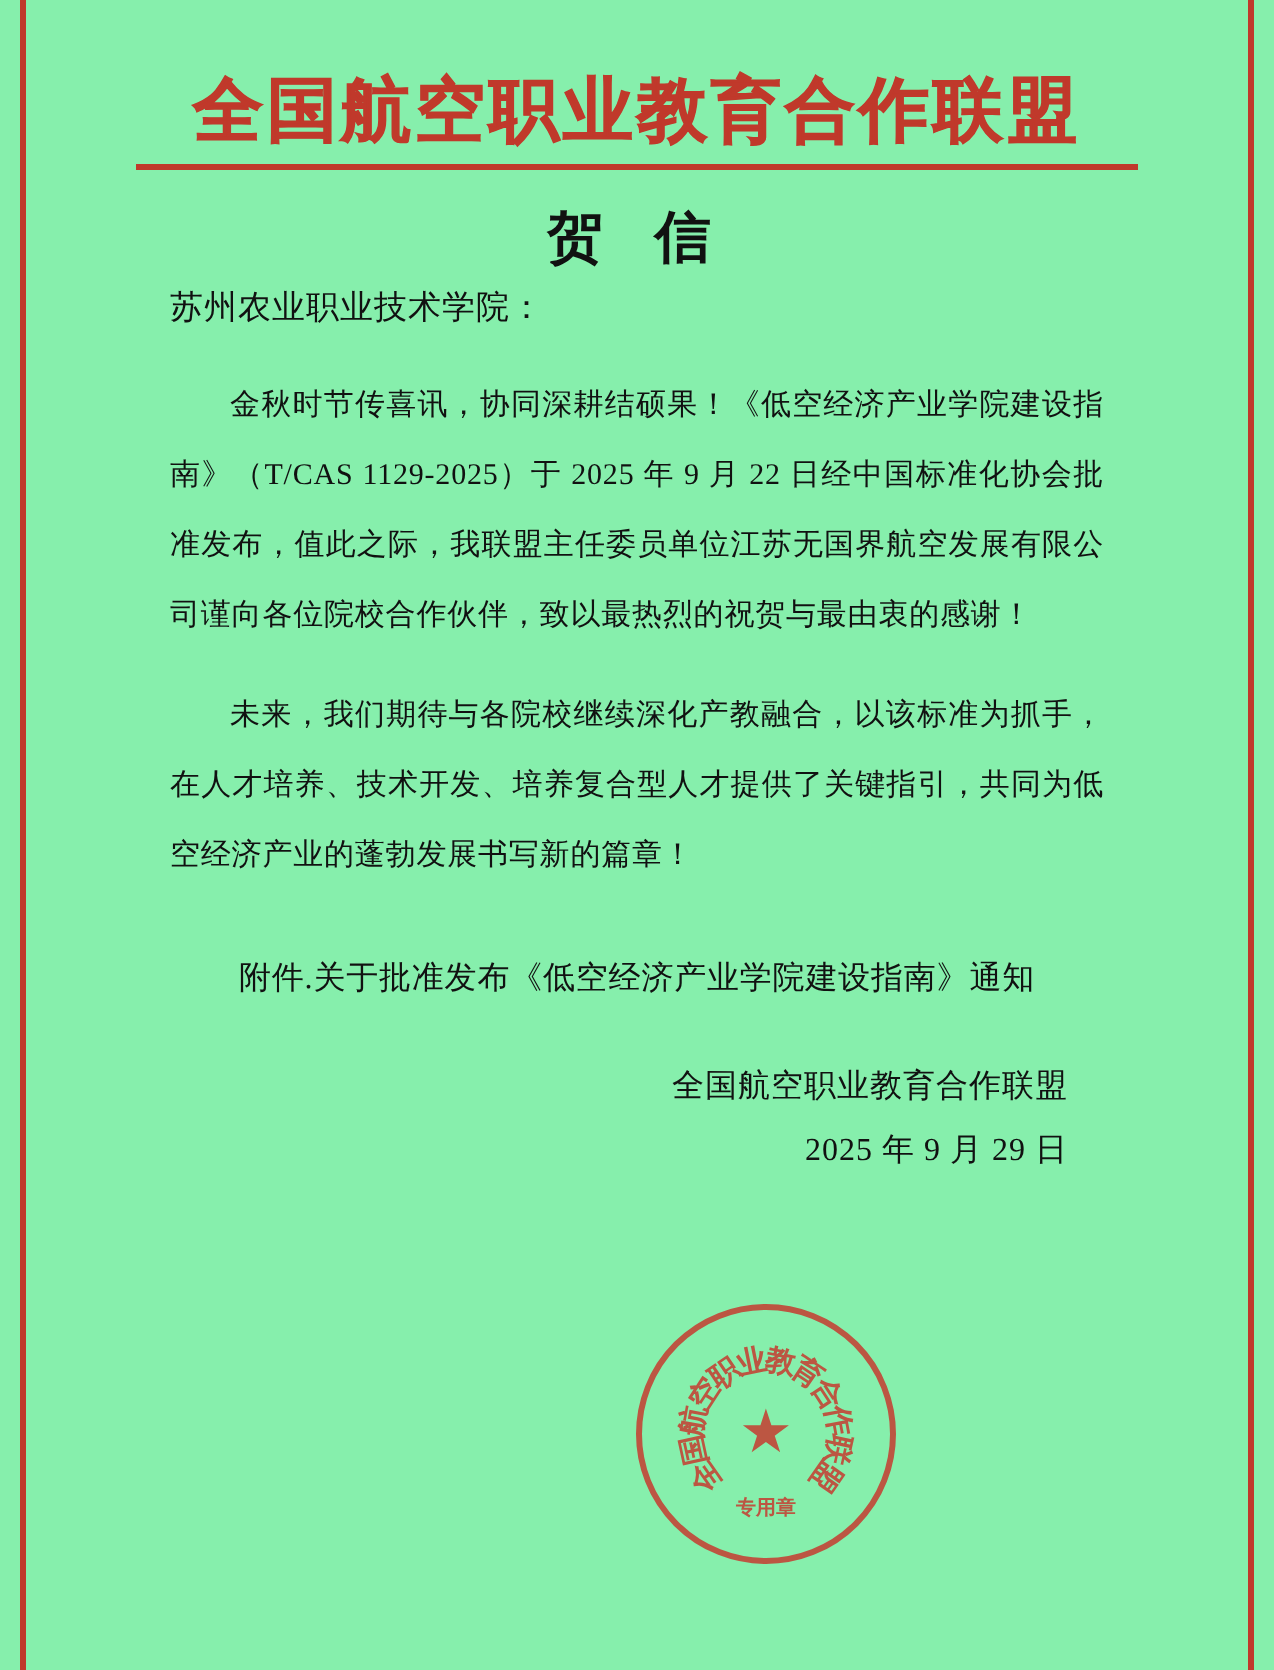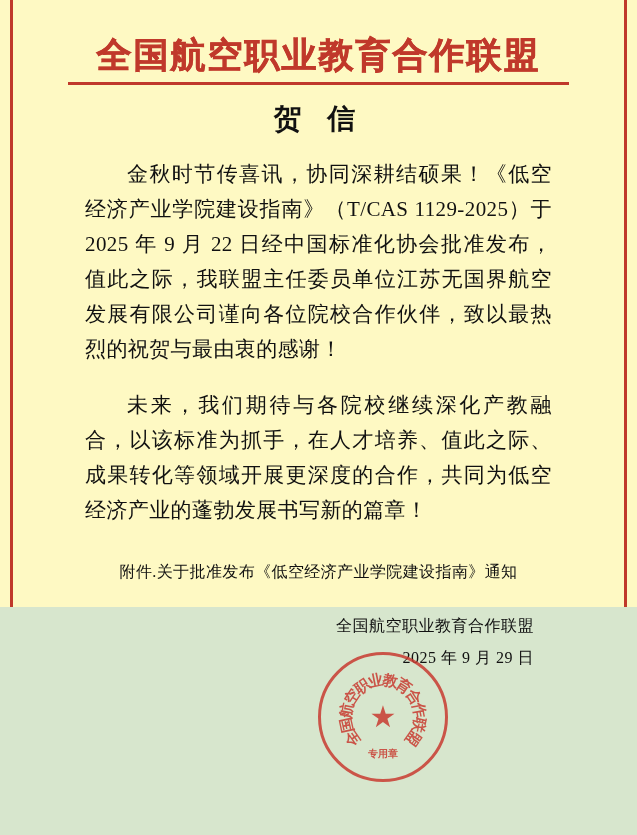--- a/index.html
+++ b/index.html
@@ -9,22 +9,22 @@
   body {
     width: 637px;
     height: 835px;
     background: #d7e6cd;
     font-family: "Liberation Serif", serif;
     overflow: hidden;
   }
   .page {
     position: relative;
     width: 637px;
-    height: 607px;
-    background: #fef9c3;
+    height: 835px;
+    background: #86efac;
     box-sizing: border-box;
   }
   .border-line {
     position: absolute;
     top: 0;
     bottom: 0;
     width: 3px;
     background: #c0392b;
   }
   .border-left { left: 10px; }
@@ -71,21 +71,21 @@
     left: 85px;
     right: 85px;
   }
   .salutation {
     font-size: 16.5px;
     line-height: 35px;
     color: #111;
     letter-spacing: 0.5px;
   }
   .para {
-    font-size: 21px;
+    font-size: 15px;
     line-height: 35px;
     color: #111;
     text-align: justify;
     text-align-last: left;
     text-indent: 2em;
     letter-spacing: 0.4px;
   }
   .attachment {
     margin-top: 28px;
     font-size: 16px;
@@ -159,22 +159,23 @@
 
   <div class="border-line border-left"></div>
   <div class="border-line border-right"></div>
 
   <div class="header-title">全国航空职业教育合作联盟</div>
   <div class="header-rule"></div>
 
   <div class="doc-title">贺 信</div>
 
   <div class="body-wrap">
+    <div class="salutation">苏州农业职业技术学院：</div>
     <p class="para">金秋时节传喜讯，协同深耕结硕果！《低空经济产业学院建设指南》（T/CAS 1129-2025）于 2025 年 9 月 22 日经中国标准化协会批准发布，值此之际，我联盟主任委员单位江苏无国界航空发展有限公司谨向各位院校合作伙伴，致以最热烈的祝贺与最由衷的感谢！</p>
-    <p class="para">未来，我们期待与各院校继续深化产教融合，以该标准为抓手，在人才培养、值此之际、成果转化等领域开展更深度的合作，共同为低空经济产业的蓬勃发展书写新的篇章！</p>
+    <p class="para">未来，我们期待与各院校继续深化产教融合，以该标准为抓手，在人才培养、技术开发、培养复合型人才提供了关键指引，共同为低空经济产业的蓬勃发展书写新的篇章！</p>
 
     <div class="attachment">附件.关于批准发布《低空经济产业学院建设指南》通知</div>
 
     <div class="signoff">
       <div>全国航空职业教育合作联盟</div>
       <div>2025 年 9 月 29 日</div>
     </div>
   </div>
 
   <div class="seal">

